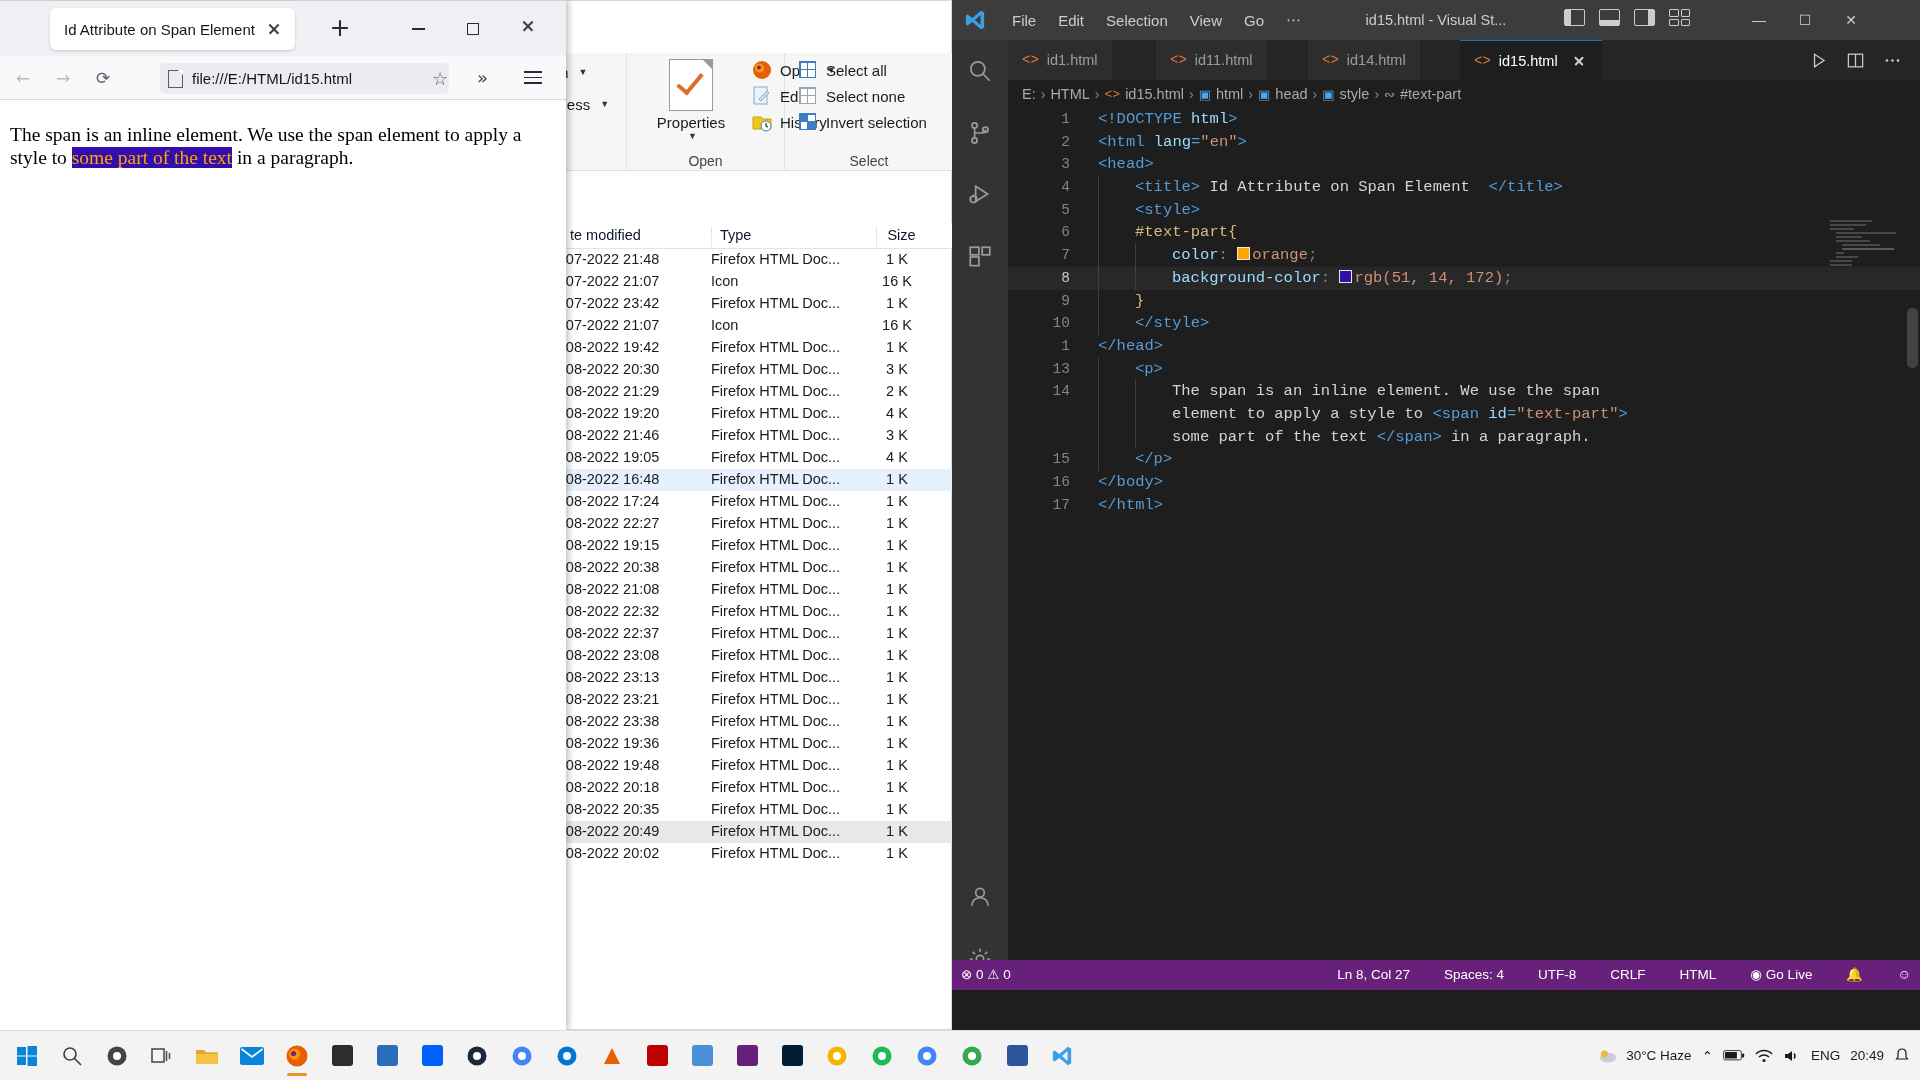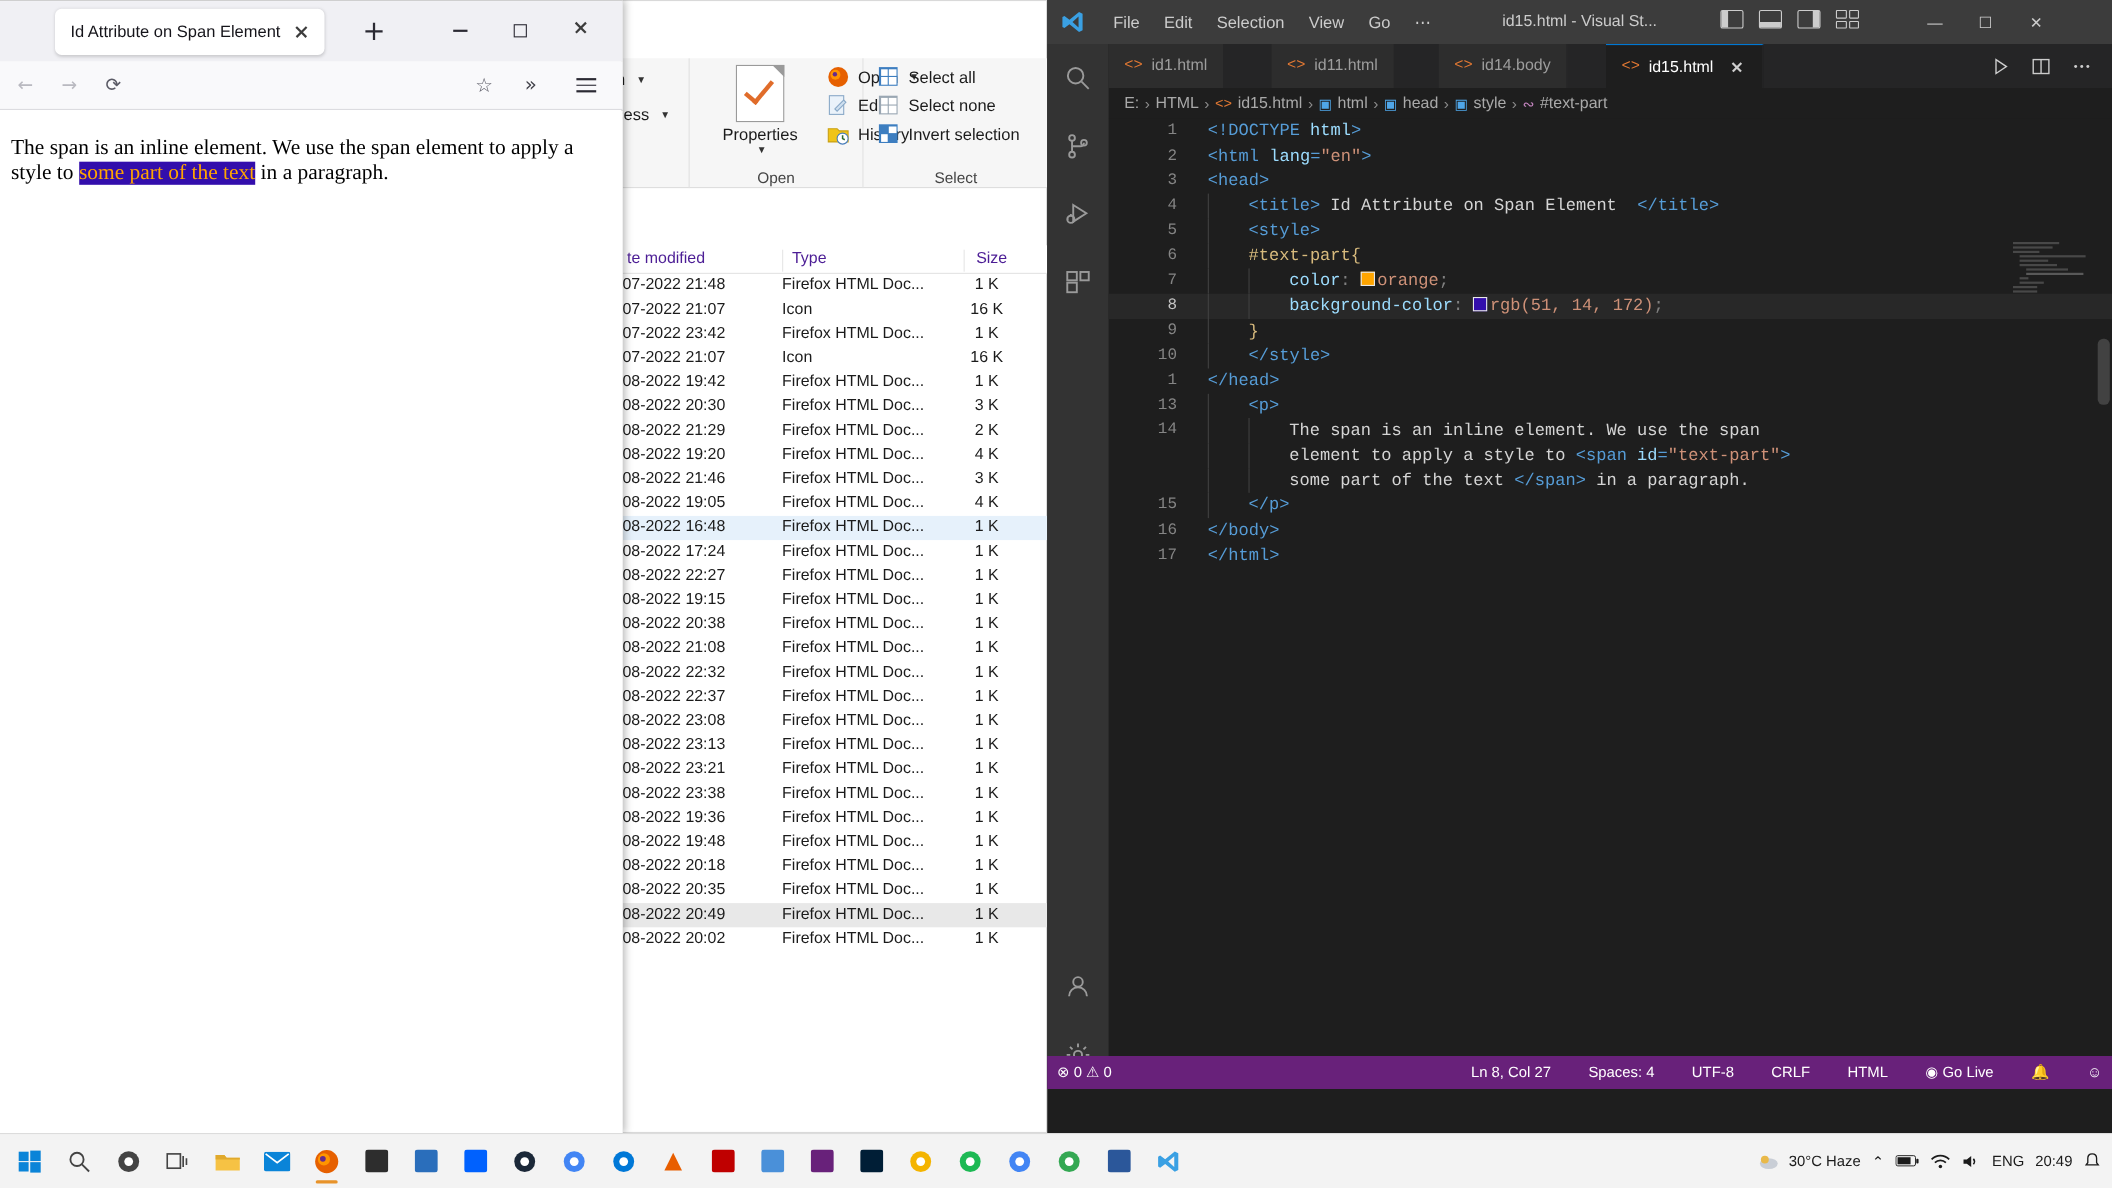--- a/index.html
+++ b/index.html
@@ -76,21 +76,21 @@
     transform: rotate(-50deg);
   }
   .prop-label { font-size: 15px; color: #1b1b1b; margin-top: 3px; }
 
   
   .fl-header {
     position: absolute; left: 0; top: 222px; width: 952px; height: 26px;
     border-bottom: 1px solid #e3e3e3; background: #fff;
   }
   .fl-col {
-    position: absolute; top: 4px; font-size: 14.5px; color: #4c1d95;
+    position: absolute; top: 4px; font-size: 14.5px; color: #0f172a;
     border-left: 1px solid #e6e6e6; padding-left: 8px; height: 20px;
   }
   .fl-rows { position: absolute; left: 0; top: 248px; width: 952px; }
   .fl-row {
     position: relative; height: 22px; font-size: 14.5px; color: #1b1b1b;
     white-space: nowrap;
   }
   .fl-row.sel-light { background: #e6f1fb; }
   .fl-row.sel-gray  { background: #e8e8e8; }
   .fl-cell { position: absolute; top: 2px; }
@@ -610,20 +610,24 @@
       <div class="ff-newtab">+</div>
       <div class="ff-wctl ff-min"><i class="minus-g"></i></div>
       <div class="ff-wctl ff-max"><i class="square-g"></i></div>
       <div class="ff-wctl ff-close"><i class="x-glyph" style="position:relative;display:inline-block;width:14px;height:14px;"></i></div>
     </div>
 
     <div class="ff-navbar">
       <div class="nav-btn dim">←</div>
       <div class="nav-btn dim">→</div>
       <div class="nav-btn">⟳</div>
+      <div class="urlbar">
+        <span class="url-ico"></span>
+        <span class="url-text">file:///E:/HTML/id15.html</span>
+      </div>
       <div class="star-btn">☆</div>
       <div class="chev-btn">»</div>
       <div class="burger">
           <i></i>
           <i></i>
           <i></i>
         </div>
     </div>
 
     <div class="ff-content">
@@ -712,21 +716,21 @@
       <div class="vs-tab" style="left:0;">
         <span class="tabicon">&lt;&gt;</span>
         <span>id1.html</span>
       </div>
       <div class="vs-tab" style="left:148px;">
         <span class="tabicon">&lt;&gt;</span>
         <span>id11.html</span>
       </div>
       <div class="vs-tab" style="left:300px;">
         <span class="tabicon">&lt;&gt;</span>
-        <span>id14.body</span>
+        <span>id14.html</span>
       </div>
       <div class="vs-tab active" style="left:452px;">
         <span class="tabicon">&lt;&gt;</span>
         <span>id15.html</span>
         <span class="tab-x"><i class="x-glyph"></i></span>
       </div>
       <div class="vs-tab-actions">
         <span class="ta">
           <svg viewBox="0 0 24 24" fill="none" stroke="#cccccc" stroke-width="1.6">
               <path d="M7 4 L19 12 L7 20 Z"></path>

